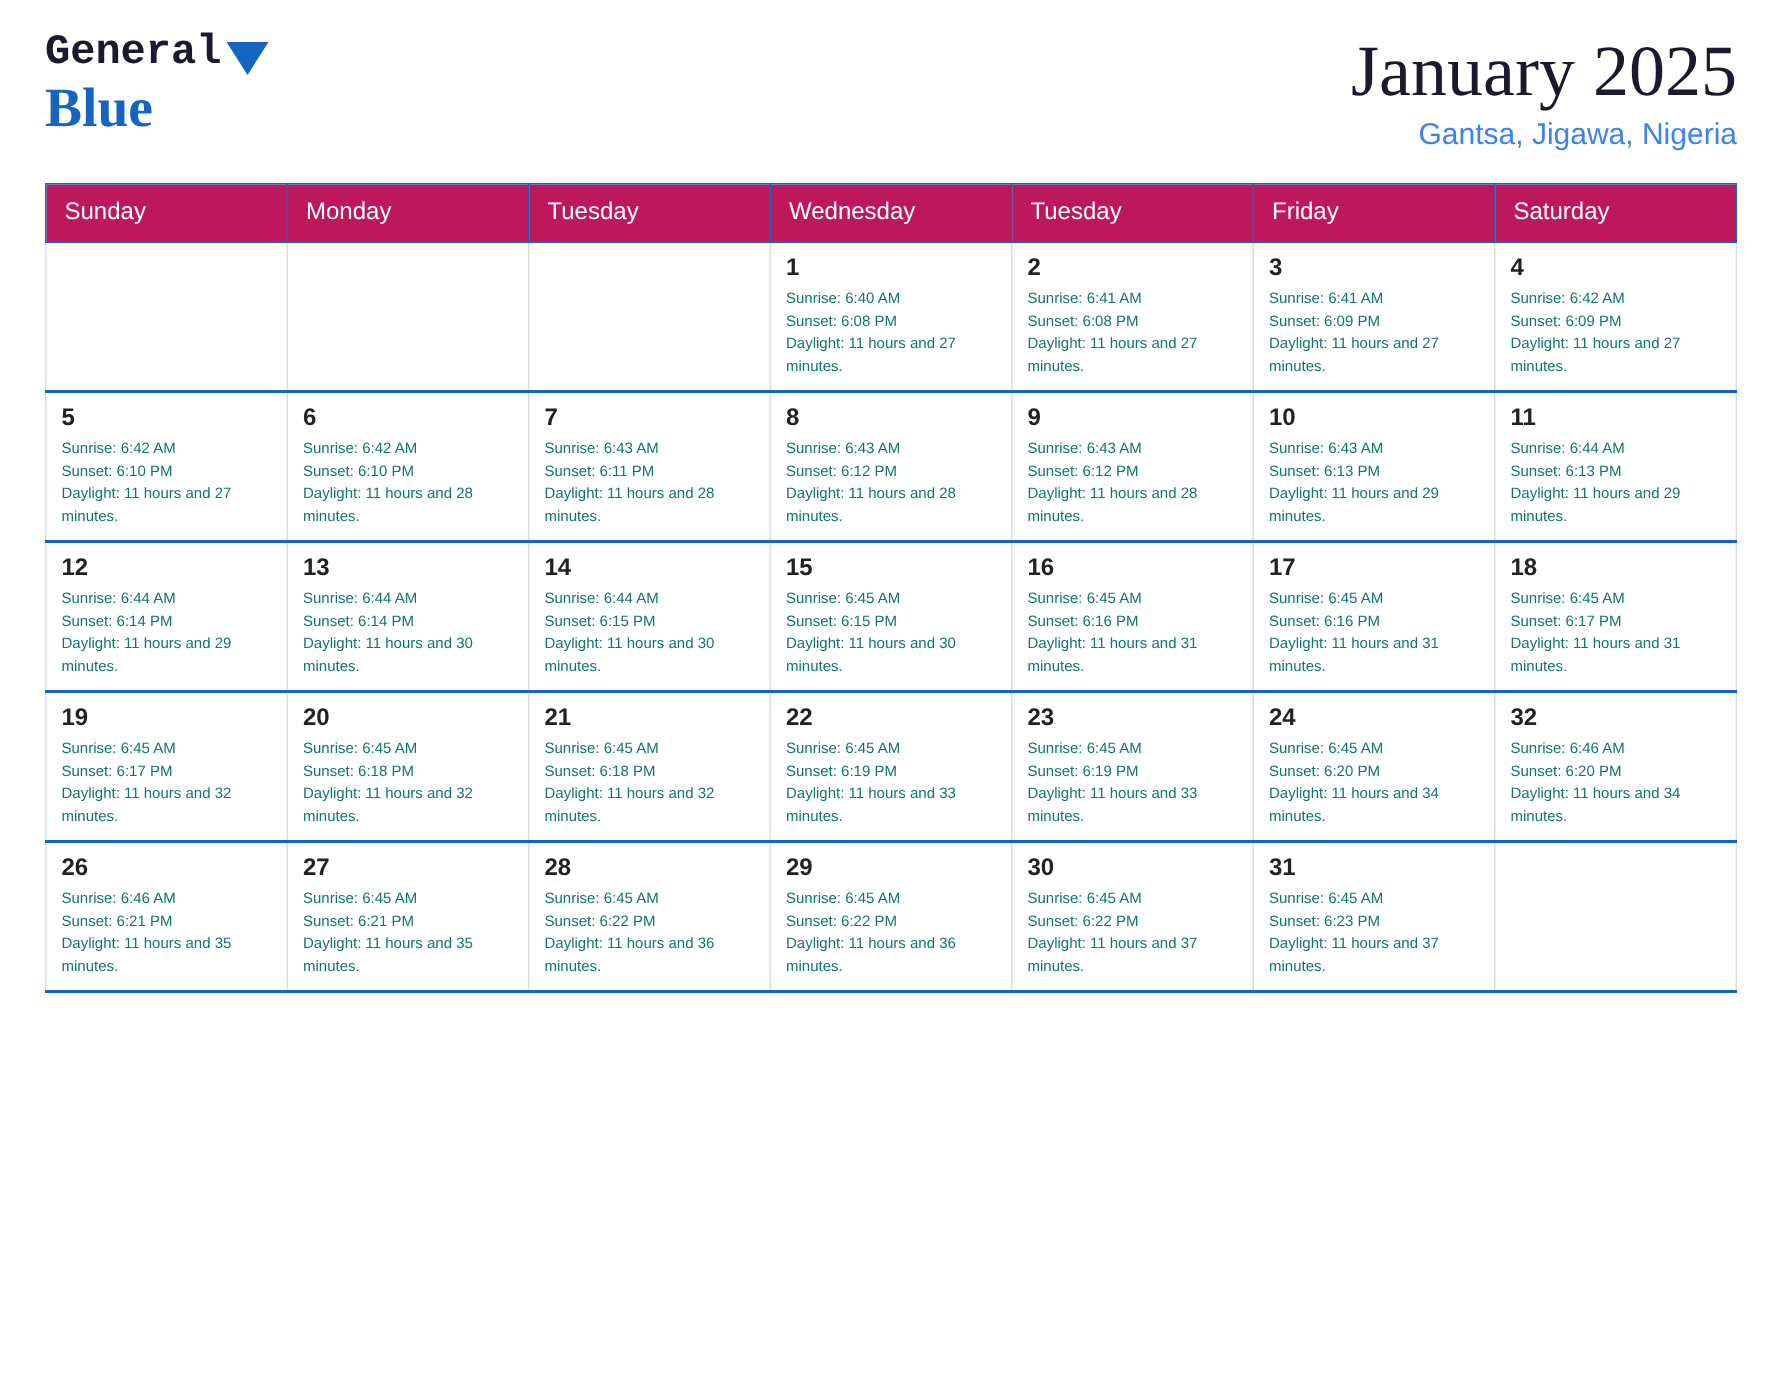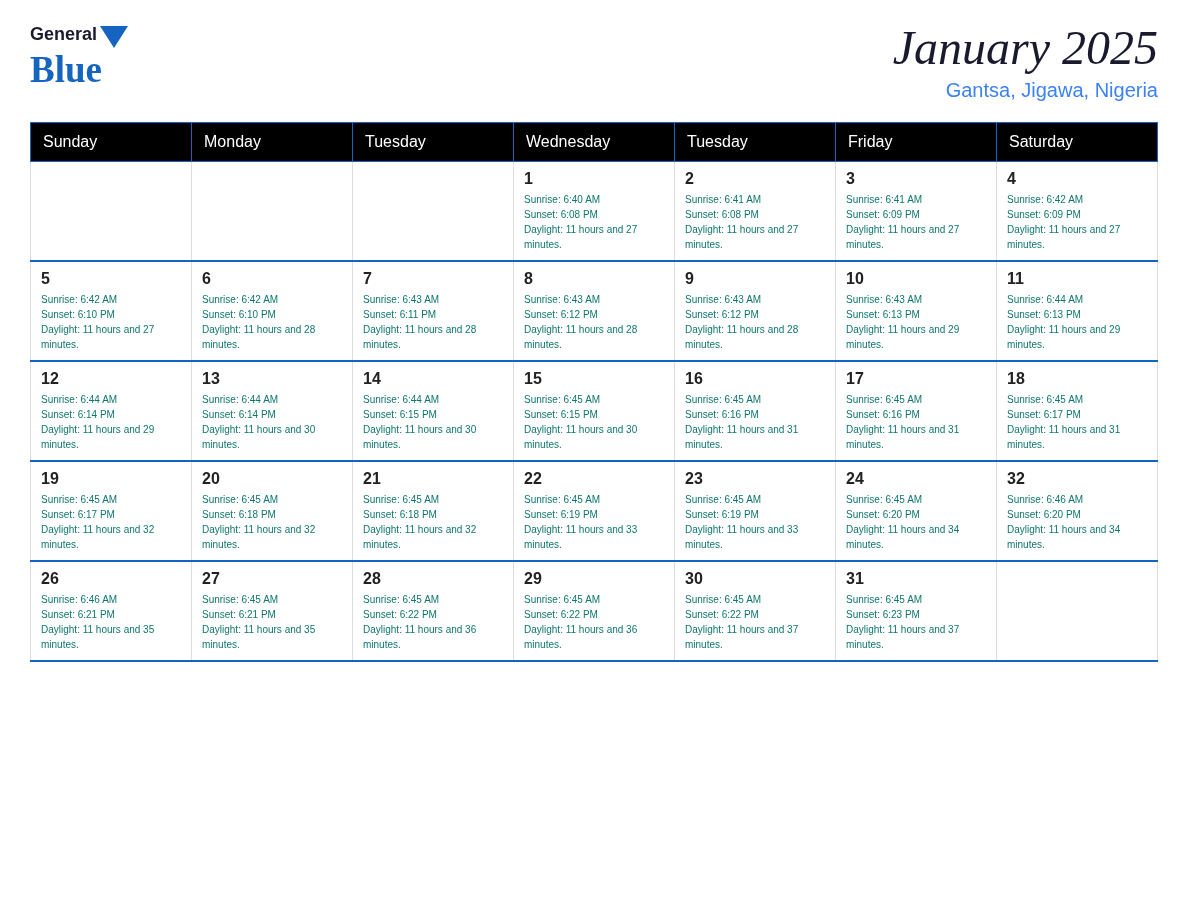--- a/index.html
+++ b/index.html
@@ -18,24 +18,24 @@
     }
     .logo {
       display: flex;
       flex-direction: column;
     }
     .logo-top {
       display: flex;
       align-items: center;
     }
     .logo-general {
-      font-size: 18px;
+      font-size: 28px;
       font-weight: bold;
       color: #1a1a2e;
-      font-family: Liberation Sans, sans-serif;
+      font-family: Liberation Mono, monospace;
     }
     .logo-arrow {
       width: 0;
       height: 0;
       border-left: 14px solid transparent;
       border-right: 14px solid transparent;
       border-top: 22px solid #1565c0;
       margin-left: 3px;
       margin-top: 6px;
     }
@@ -46,33 +46,32 @@
       font-family: Georgia, serif;
     }
     .title-block {
       text-align: right;
     }
     .month-title {
       font-size: 48px;
       font-weight: normal;
       color: #1a1a2e;
       font-family: Georgia, serif;
-      font-style: italic;
     }
     .location {
       font-size: 20px;
       color: #3b82f6;
       margin-top: 4px;
     }
     .calendar {
       width: 100%;
       border-collapse: collapse;
     }
     .calendar thead tr {
-      background-color: #000000;
+      background-color: #be185d;
     }
     .calendar thead th {
       color: #fff;
       font-size: 16px;
       font-weight: normal;
       padding: 10px 12px;
       text-align: left;
       border: 1px solid #1565c0;
     }
     .calendar tbody tr {

